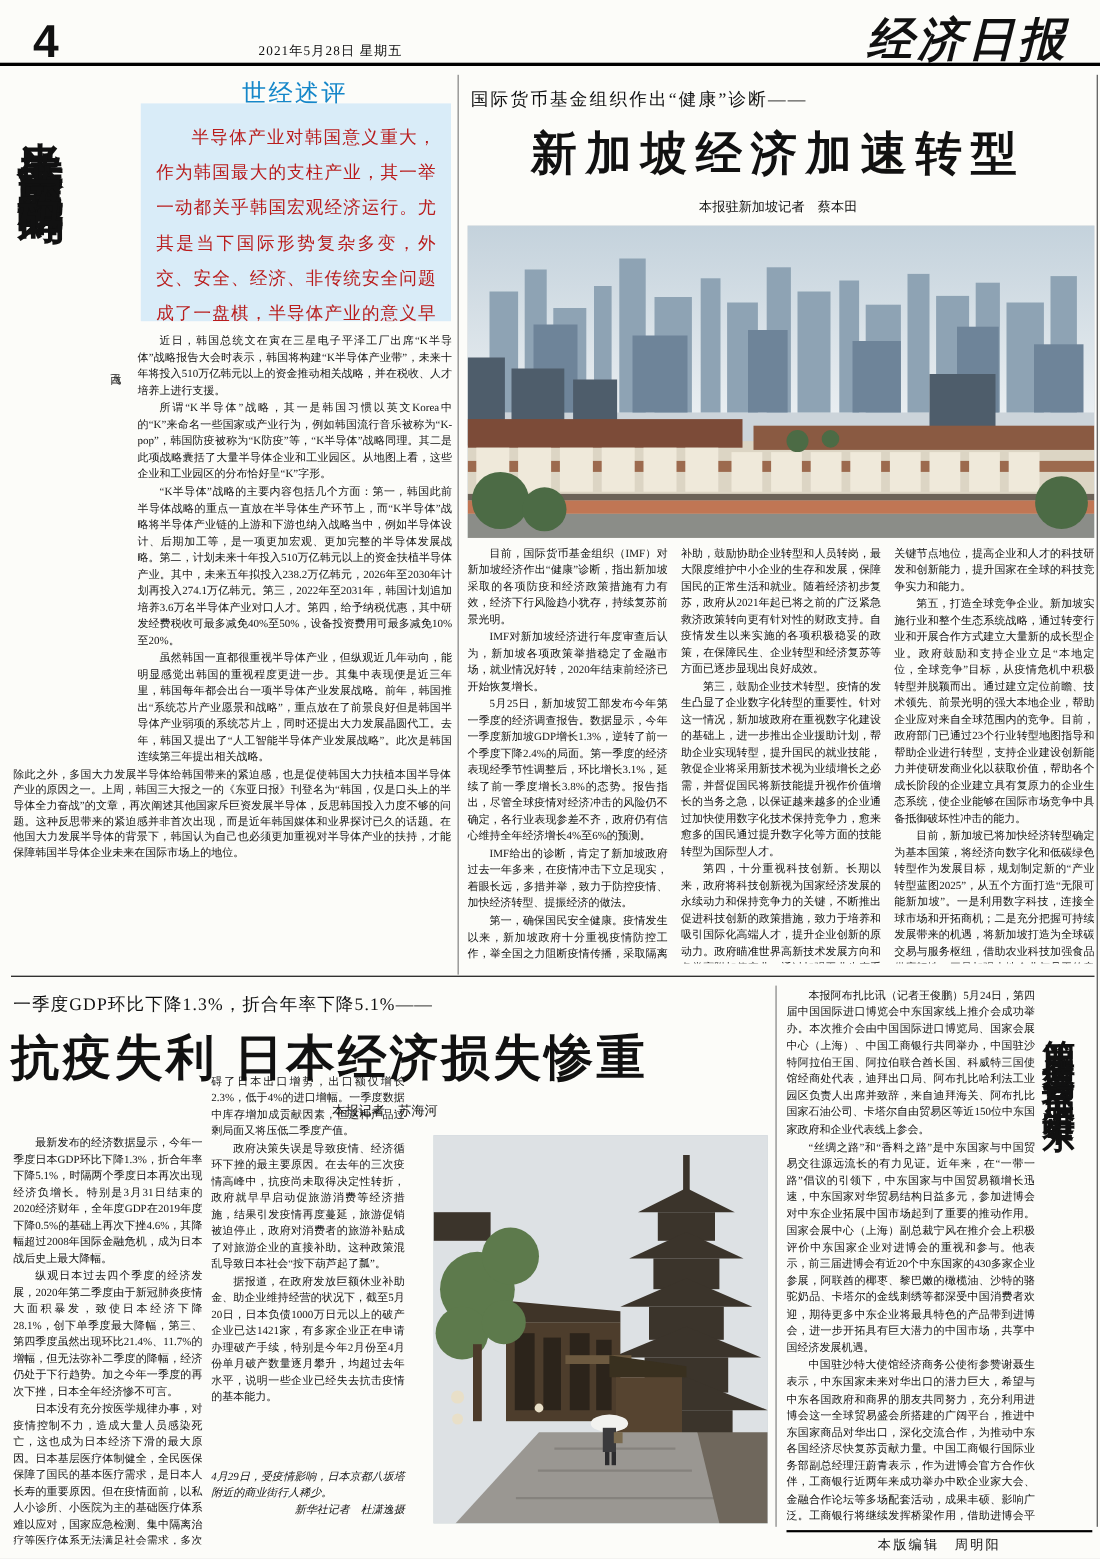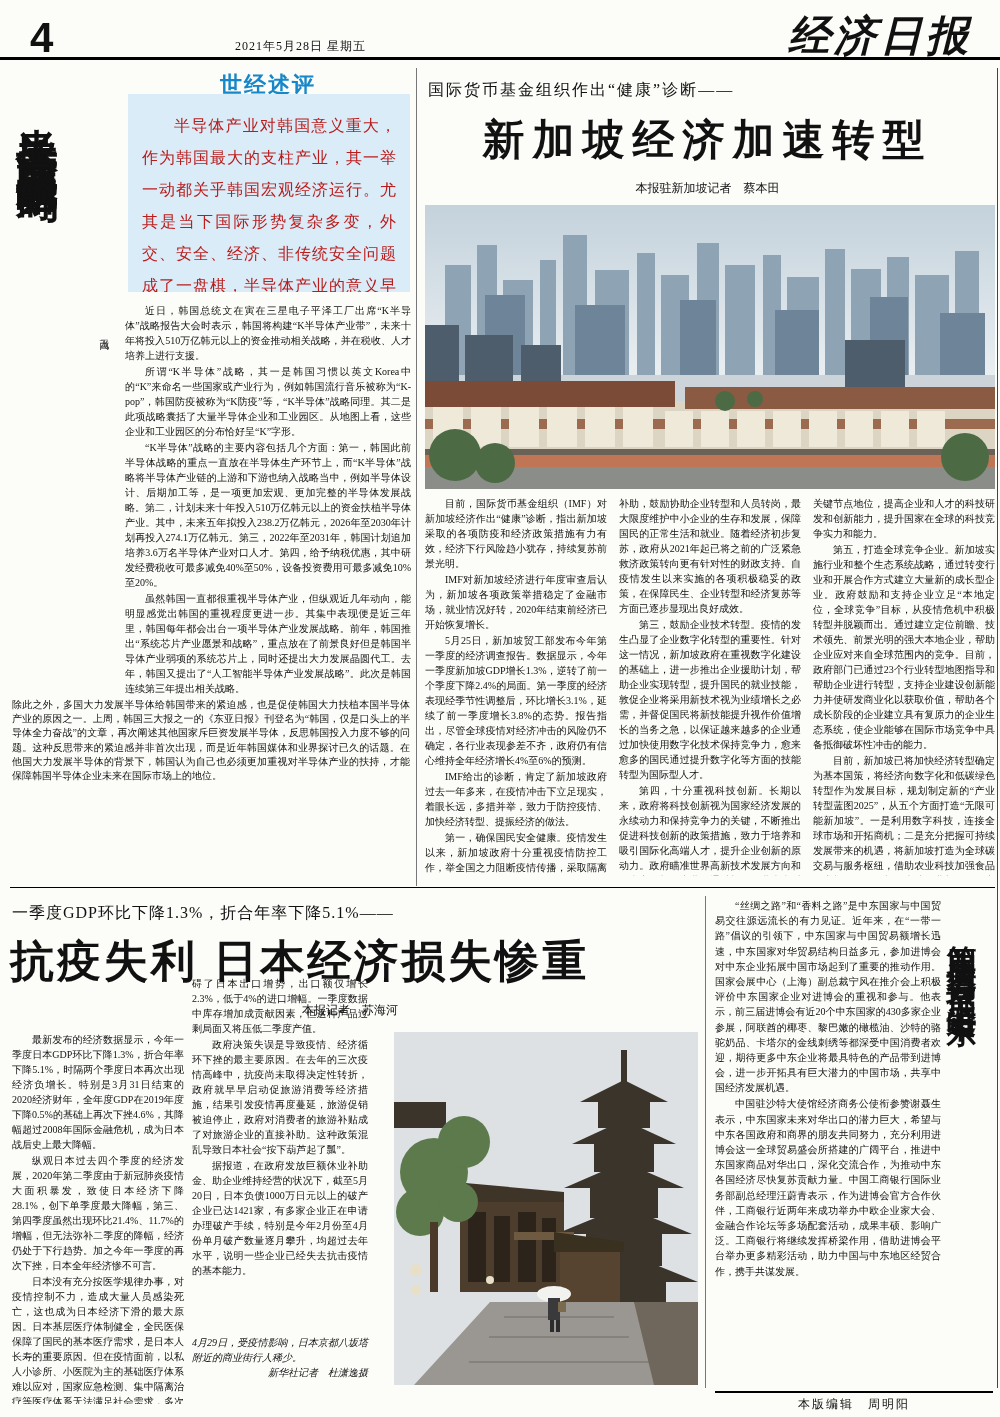--- a/index.html
+++ b/index.html
@@ -12,21 +12,21 @@
   .dateline{position:absolute;left:235px;top:38px;font-size:12px;letter-spacing:1px;}
   .masthead{position:absolute;right:28px;top:8px;font-size:42px;font-weight:bold;font-style:italic;font-family:"DejaVu Serif",serif;letter-spacing:4px;}
   
   .para{margin:0 0 1px 0;text-indent:2em;text-align:justify;}
   .cont .para:first-child{text-indent:0;}
   .col{position:absolute;overflow:hidden;font-size:10px;line-height:1.5;}
   
   .k-vhead{position:absolute;left:16px;top:95px;height:560px;writing-mode:vertical-rl;text-orientation:upright;font-size:42px;font-weight:bold;font-family:"Liberation Sans",sans-serif;letter-spacing:5px;line-height:1.0;}
   .k-author{position:absolute;left:97px;top:332px;writing-mode:vertical-rl;text-orientation:upright;font-size:10px;color:#333;}
   .sjsp-title{position:absolute;left:125px;top:70px;width:286px;text-align:center;}
-  .sjsp-title span{display:inline-block;font-size:22px;font-weight:bold;color:#1687c9;border-bottom:3px solid #1687c9;padding:0 8px 3px;letter-spacing:2px;font-family:"Liberation Sans",sans-serif;}
+  .sjsp-title span{display:inline-block;font-size:22px;font-weight:normal;color:#1687c9;border-bottom:3px solid #1687c9;padding:0 8px 3px;letter-spacing:2px;font-family:"Liberation Sans",sans-serif;}
   .k-box{position:absolute;left:128px;top:94px;width:254px;height:166px;background:#d9ecf8;padding:16px 14px;font-size:16px;line-height:2.0;color:#b91c1c;text-align:justify;overflow:hidden;}
   .k-box p{margin:0;text-indent:2em;}
   
   .sg-kicker{position:absolute;left:428px;top:80px;font-size:16px;letter-spacing:2px;}
   .sg-head{position:absolute;left:420px;top:112px;width:575px;text-align:center;font-size:42px;font-weight:bold;letter-spacing:8px;}
   .sg-byline{position:absolute;left:420px;top:180px;width:575px;text-align:center;font-size:12px;}
   .photo{position:absolute;overflow:hidden;background:#ccd4da;}
   .credit{display:block;text-align:right;font-style:italic;}
   
   .jp-kicker{position:absolute;left:12px;top:903px;font-size:16px;letter-spacing:1px;}
@@ -259,20 +259,21 @@
         <ellipse cx="160" cy="262" rx="17" ry="8" fill="#f2f2ef"></ellipse>
         <rect x="154" y="266" width="12" height="22" fill="#3a3a3c"></rect>
         <rect x="156" y="288" width="4" height="12" fill="#2c2c2e"></rect>
           <rect x="162" y="288" width="4" height="12" fill="#2c2c2e"></rect>
         <rect x="164" y="270" width="8" height="10" fill="#7a6a4e"></rect>
       </g>
     </svg>
   </div>
 
   <div class="col" style="left:715px;top:898px;width:226px;height:486px;line-height:1.52;">
+      <p class="para">本报阿布扎比讯（记者王俊鹏）5月24日，第四届中国国际进口博览会中东国家线上推介会成功举办。本次推介会由中国国际进口博览局、国家会展中心（上海）、中国工商银行共同举办，中国驻沙特阿拉伯王国、阿拉伯联合酋长国、科威特三国使馆经商处代表，迪拜出口局、阿布扎比哈利法工业园区负责人出席并致辞，来自迪拜海关、阿布扎比国家石油公司、卡塔尔自由贸易区等近150位中东国家政府和企业代表线上参会。</p>
       <p class="para">“丝绸之路”和“香料之路”是中东国家与中国贸易交往源远流长的有力见证。近年来，在“一带一路”倡议的引领下，中东国家与中国贸易额增长迅速，中东国家对华贸易结构日益多元，参加进博会对中东企业拓展中国市场起到了重要的推动作用。国家会展中心（上海）副总裁宁风在推介会上积极评价中东国家企业对进博会的重视和参与。他表示，前三届进博会有近20个中东国家的430多家企业参展，阿联酋的椰枣、黎巴嫩的橄榄油、沙特的骆驼奶品、卡塔尔的金线刺绣等都深受中国消费者欢迎，期待更多中东企业将最具特色的产品带到进博会，进一步开拓具有巨大潜力的中国市场，共享中国经济发展机遇。</p>
       <p class="para">中国驻沙特大使馆经济商务公使衔参赞谢聂生表示，中东国家未来对华出口的潜力巨大，希望与中东各国政府和商界的朋友共同努力，充分利用进博会这一全球贸易盛会所搭建的广阔平台，推进中东国家商品对华出口，深化交流合作，为推动中东各国经济尽快复苏贡献力量。中国工商银行国际业务部副总经理汪蔚青表示，作为进博会官方合作伙伴，工商银行近两年来成功举办中欧企业家大会、金融合作论坛等多场配套活动，成果丰硕、影响广泛。工商银行将继续发挥桥梁作用，借助进博会平台举办更多精彩活动，助力中国与中东地区经贸合作，携手共谋发展。</p>
     </div>
   <div class="expo-vhead">第四届进博会『云招展』走进中东</div>
 
   <div class="rule" style="left:715px;top:1391px;width:278px;height:2px;"></div>
   <div class="editor-line">
     <span>本版编辑</span>　<span>周明阳</span>
   </div>
 

